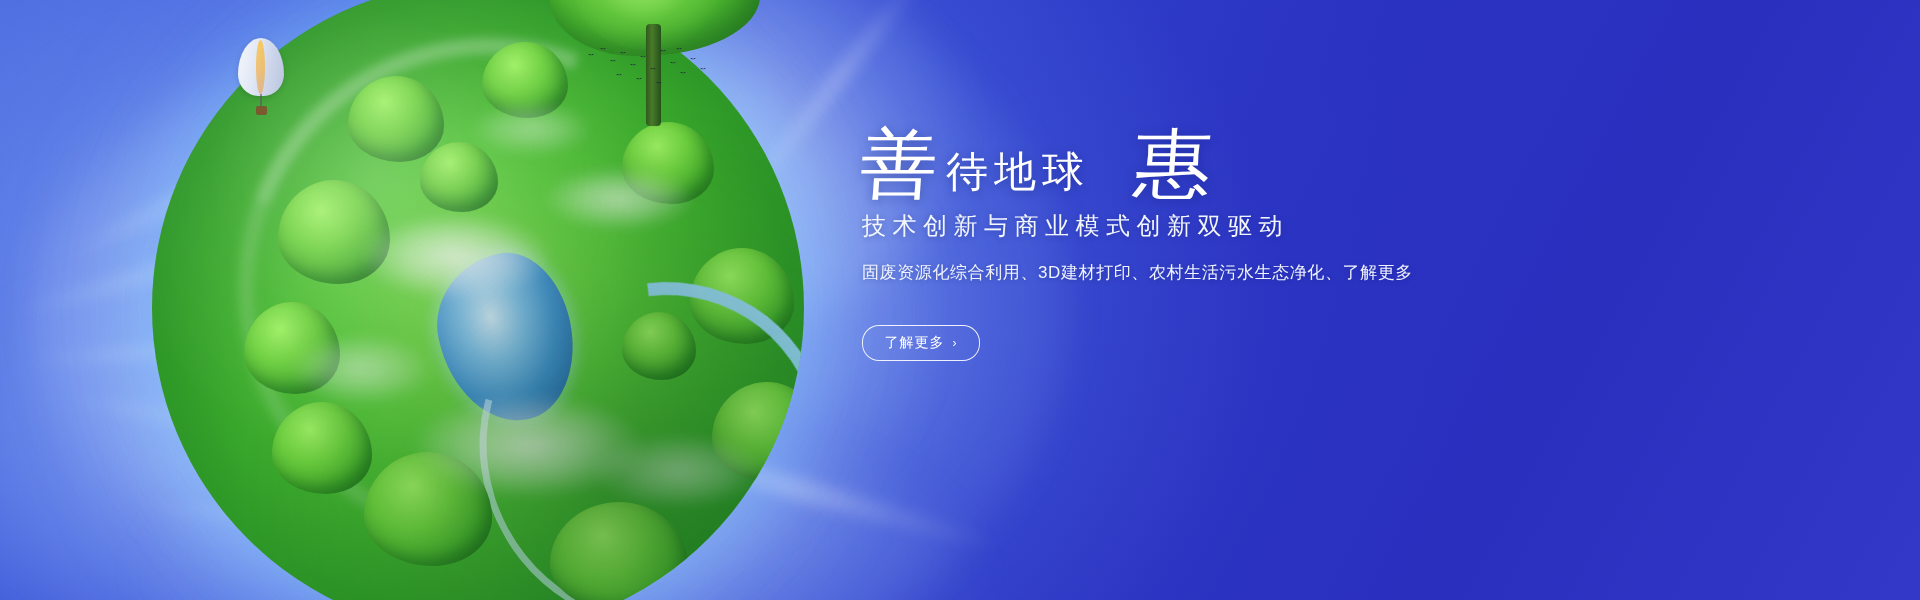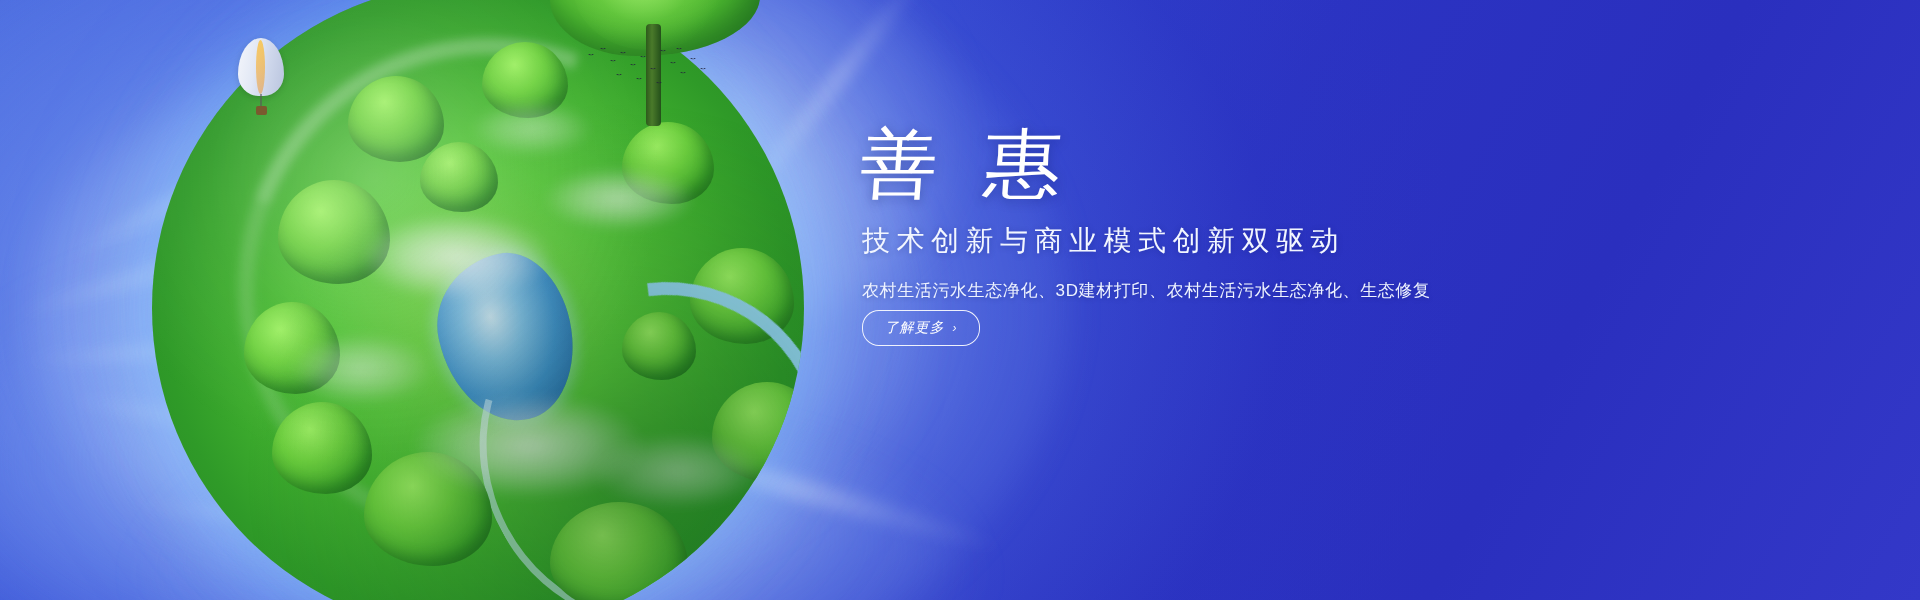--- a/index.html
+++ b/index.html
@@ -197,41 +197,40 @@
     transform:skewX(-4deg) scale(1.04,1.0);
     padding-right:4px;
   }
   .reg{
     font-family:"Liberation Serif","DejaVu Serif",serif;
     font-size:42px;line-height:1;font-weight:400;
     letter-spacing:6px;padding-bottom:5px;padding-left:6px;
   }
   .gap{width:46px;display:inline-block;}
   .subtitle{
-    margin-top:24px;
-    color:#f2f6ff;font-size:28px;letter-spacing:6.5px;
+    margin-top:12px;
+    color:#f2f6ff;font-size:24px;letter-spacing:6.5px;
     font-family:"Liberation Sans","DejaVu Sans",sans-serif;
     white-space:nowrap;text-shadow:0 1px 6px rgba(10,20,90,0.30);
   }
   .desc{
     margin-top:19px;
     color:#eef3ff;font-size:17px;letter-spacing:0.6px;
     font-family:"Liberation Sans","DejaVu Sans",sans-serif;
     white-space:nowrap;text-shadow:0 1px 5px rgba(10,20,90,0.28);
   }
   .cta{
-    margin-top:8px;display:inline-flex;align-items:center;justify-content:center;
+    margin-top:41px;display:inline-flex;align-items:center;justify-content:center;
     width:116px;height:34px;
     border:1px solid rgba(255,255,255,0.9);
     border-radius:17px;
     color:#ffffff;font-size:14px;letter-spacing:1px;
     background:rgba(255,255,255,0.02);
     cursor:pointer;user-select:none;
     font-family:"Liberation Sans","DejaVu Sans",sans-serif;
-    font-style:italic;
   }
   .cta .chev{margin-left:8px;font-size:12px;opacity:.95;display:inline-block;transform:translateY(-0.5px);}
 </style>
 </head>
 <body>
 
 <div class="banner">
 
   <div class="veil veil1"></div>
   <div class="veil veil2"></div>
@@ -303,27 +302,28 @@
     <div class="bird" style="left:30px;top:28px;"></div>
     <div class="bird" style="left:50px;top:32px;"></div>
     <div class="bird" style="left:70px;top:36px;"></div>
     <div class="bird" style="left:90px;top:2px;"></div>
   </div>
 
   <div class="content">
 
     <div class="headline">
       <span class="cal">善</span>
+      <span class="reg">待地球</span>
       <span class="gap"></span>
       <span class="cal">惠</span>
     </div>
 
     <div class="subtitle">技术创新与商业模式创新双驱动</div>
 
-    <div class="desc">农村生活污水生态净化、3D建材打印、农村生活污水生态净化、生态修复</div>
+    <div class="desc">固废资源化综合利用、3D建材打印、农村生活污水生态净化、了解更多</div>
 
     <div class="cta">
       <span>了解更多</span>
       <span class="chev">›</span>
     </div>
 
   </div>
 </div>
 
 </body></html>

